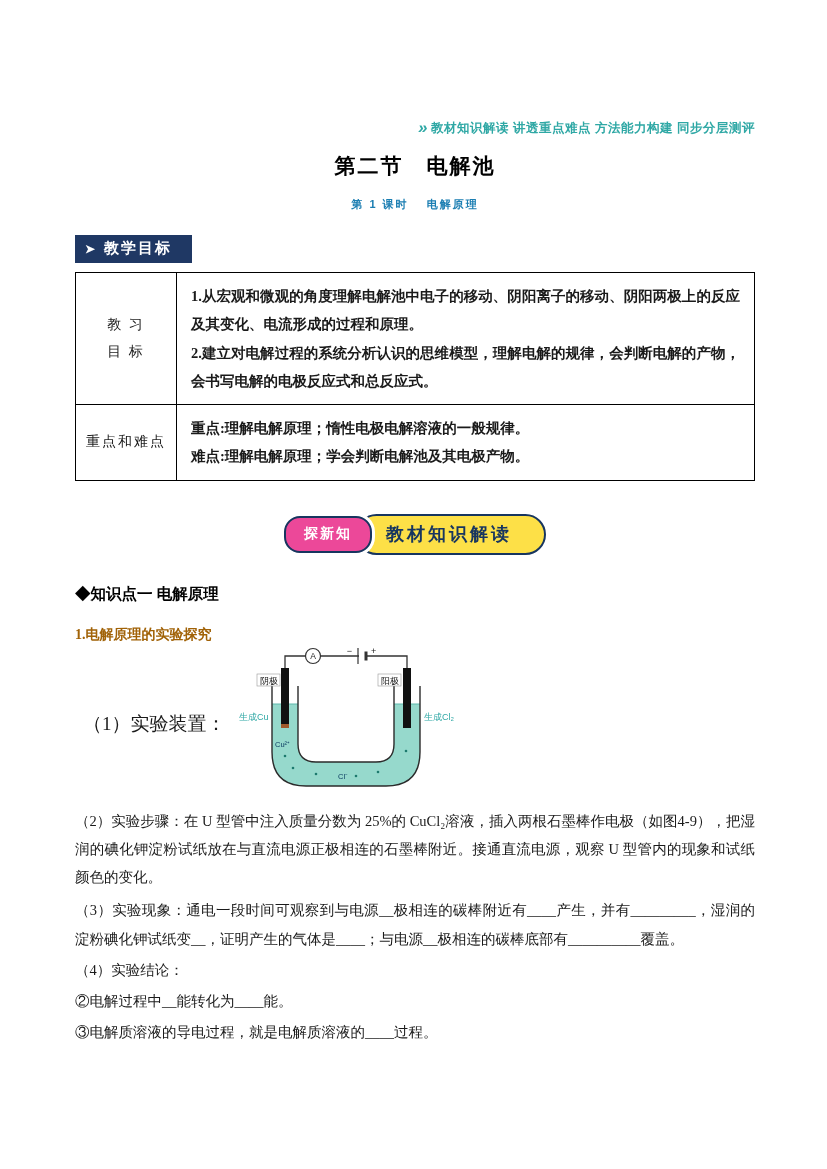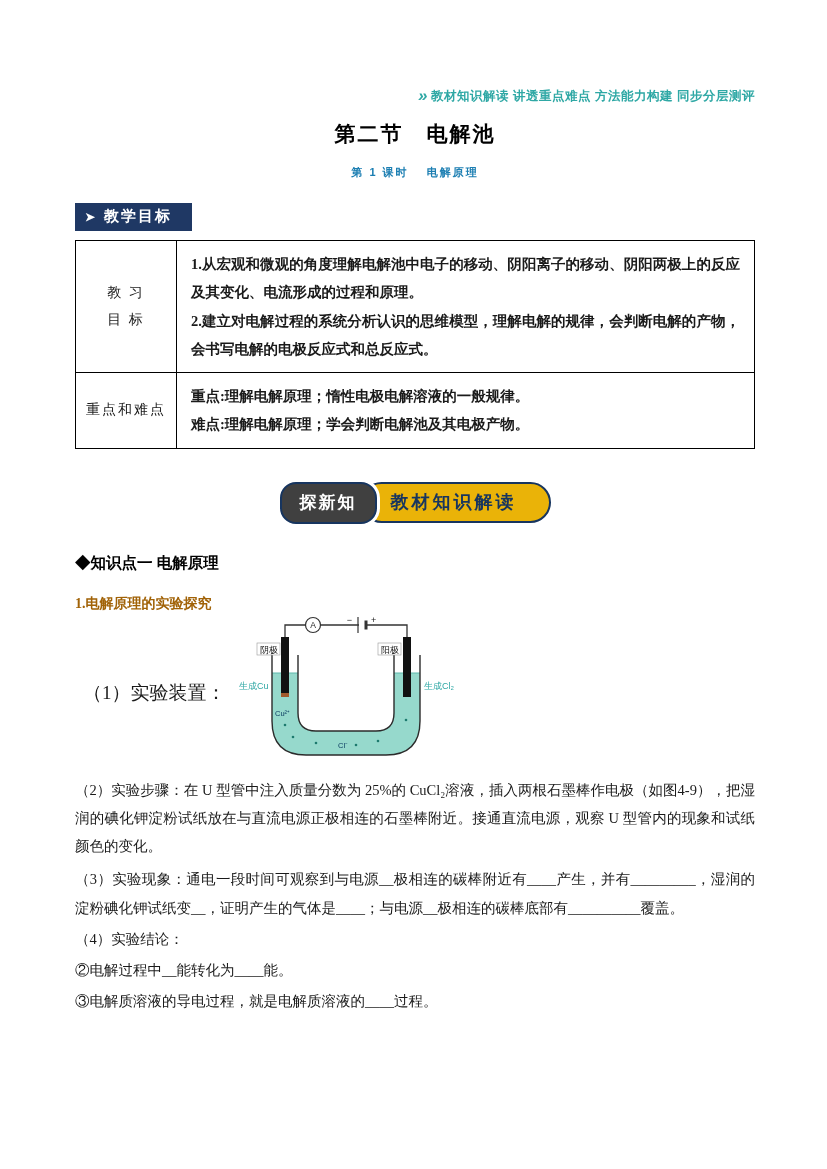--- a/index.html
+++ b/index.html
@@ -1,20 +1,20 @@
 <!DOCTYPE html>
 <html><head>
 <meta charset="utf-8">
 <style>
   html,body { margin:0; padding:0; }
   body {
     width:827px; height:1169px; background:#ffffff; overflow:hidden;
     font-family:"Liberation Serif", serif; color:#1a1a1a; position:relative;
   }
-  .page { padding:86px 72px 0 75px; }
+  .page { padding:86px 72px 0 75px;margin-top:32px; }
 
   .tagline {
     text-align:right; color:#2fa8a5; font-family:"Liberation Sans",sans-serif;
     font-size:12.5px; font-weight:bold; letter-spacing:.5px;
   }
   .tagline .chev { font-size:17px; font-style:italic; margin-right:3px; vertical-align:-1px; }
 
   .banner {
     display:inline-block; margin-top:16px; background:#2fa8a5; color:#fff;
     font-family:"Liberation Sans",sans-serif; font-style:italic; font-weight:bold;
@@ -35,27 +35,27 @@
 
   table.goal-table { width:100%; border-collapse:collapse; margin-top:9px; }
   table.goal-table td { border:1.6px solid #000; vertical-align:middle; }
   td.lab { width:92px; text-align:center; font-size:14px; padding:6px 4px; }
   td.lab div { line-height:1.9; letter-spacing:2px; }
   td.cont { padding:9px 14px; font-size:14.5px;font-weight:bold; }
   td.cont div { line-height:1.95; text-align:justify; }
 
   .explore { display:flex; justify-content:center; align-items:center; margin-top:33px; }
   .explore-tab {
-    background:#404040; border:2px solid #17355f; color:#fff;
-    font-family:"Liberation Sans",sans-serif; font-weight:bold; font-size:17px;
+    background:#ec4899; border:2px solid #17355f; color:#fff;
+    font-family:"Liberation Sans",sans-serif; font-weight:bold; font-size:14px;
     padding:7px 18px 8px; border-radius:16px; position:relative; z-index:2;
     box-shadow:0 0 0 3px #fff; letter-spacing:2px;
   }
   .explore-pill {
-    background:#eab308; border:2.5px solid #17355f; color:#17355f;
+    background:#fde047; border:2.5px solid #17355f; color:#17355f;
     font-family:"Liberation Sans",sans-serif; font-weight:bold; font-size:18px;
     padding:6px 32px 7px 28px; border-radius:24px; margin-left:-16px; z-index:1;
     letter-spacing:3px;
   }
 
   .kp { font-family:"Liberation Sans",sans-serif; font-weight:bold; font-size:15.5px; margin-top:29px; color:#000; }
   .sub { font-weight:bold; font-size:14px; margin-top:21px; color:#a16207; }
 
   .device-row { display:flex; align-items:center; margin-top:2px; }
   .dev-label { font-size:19px; margin-left:8px; white-space:nowrap; }

